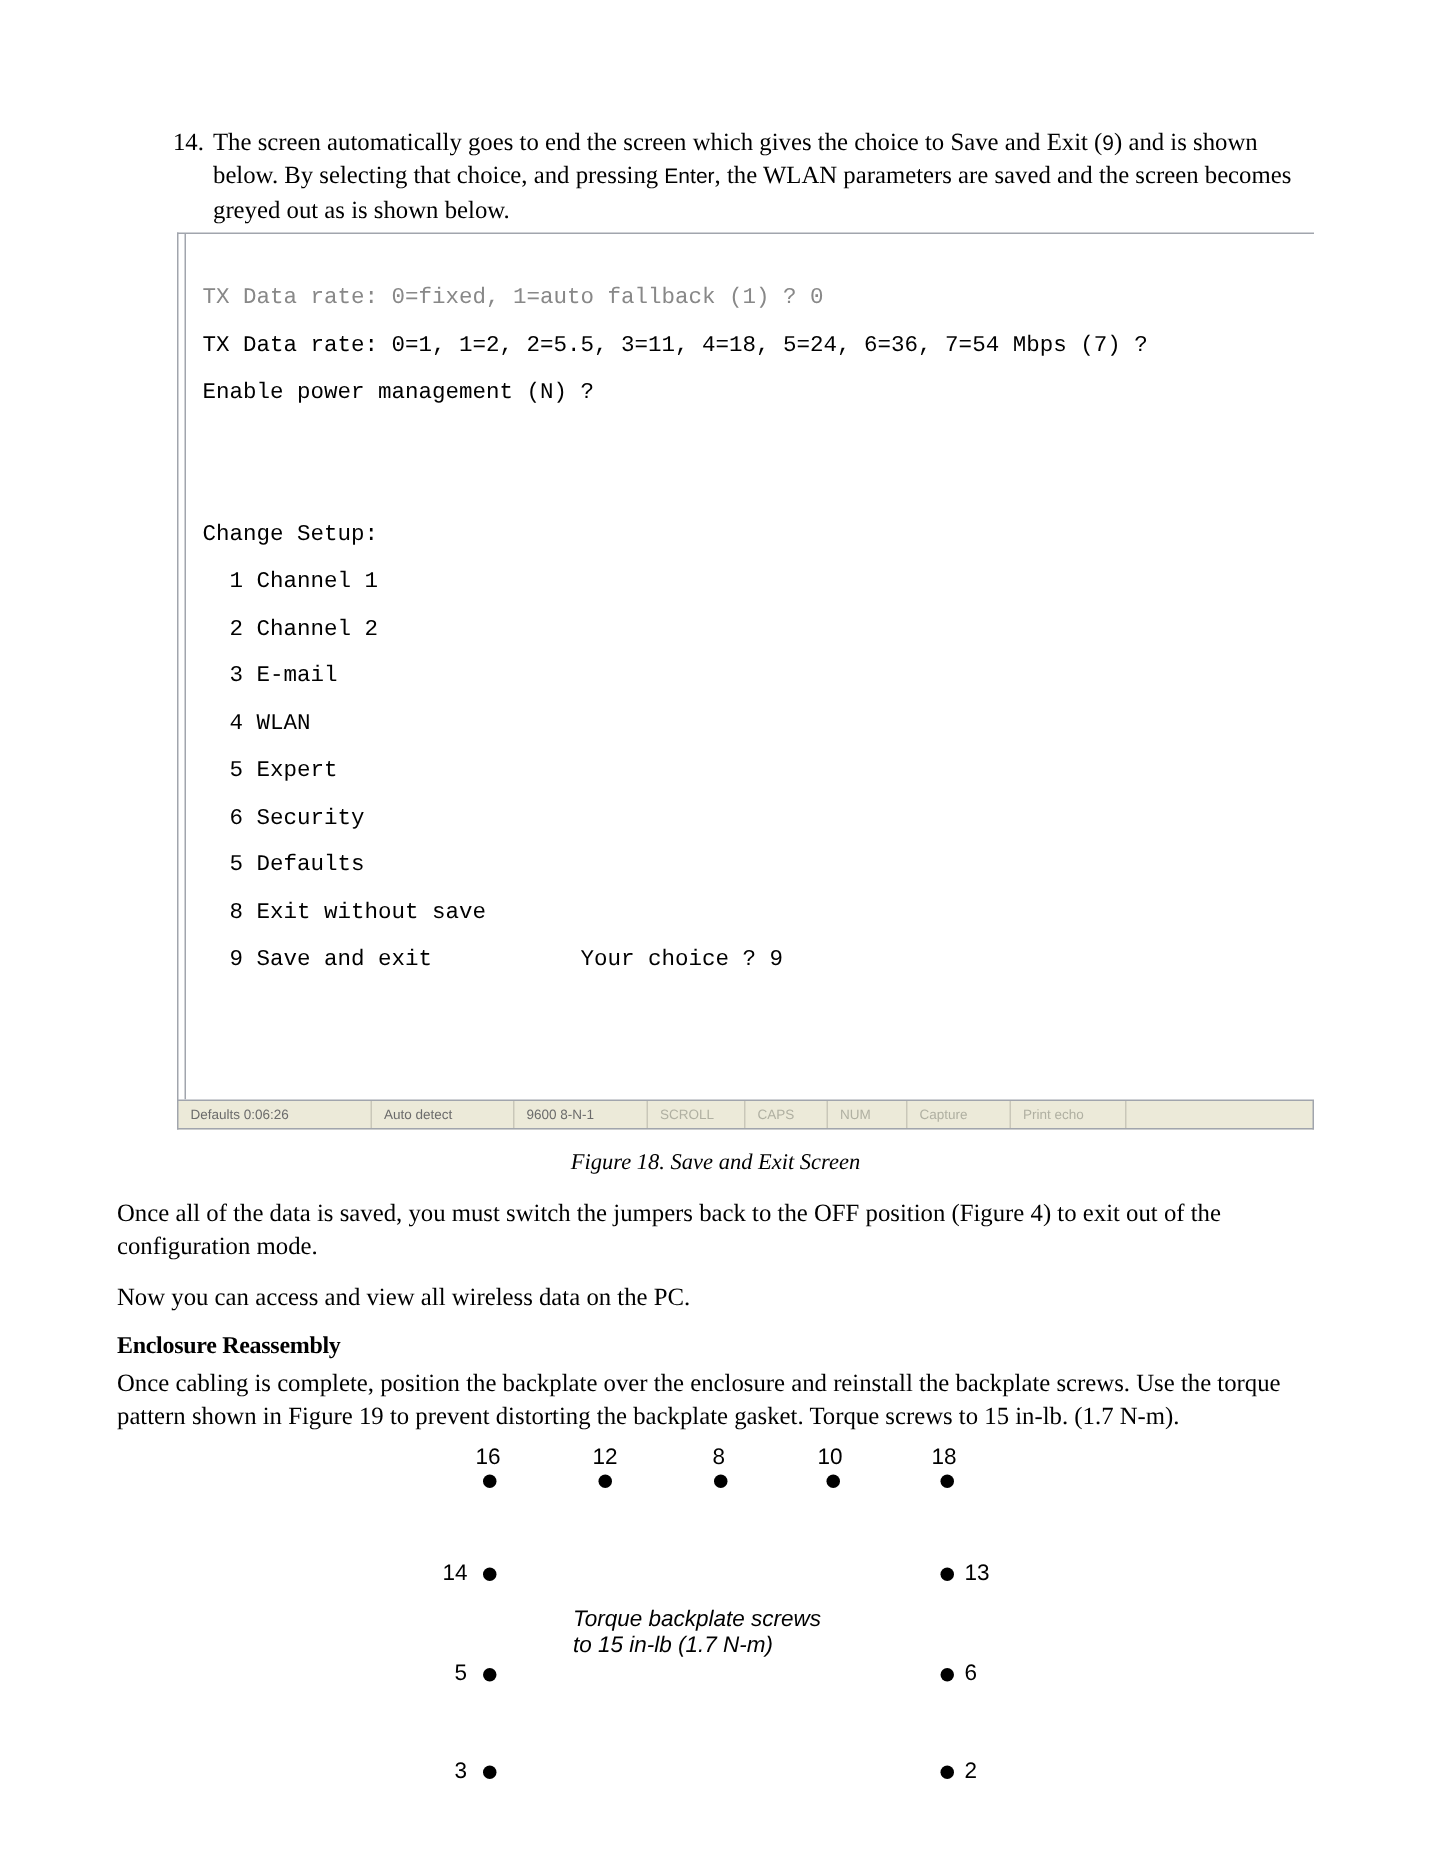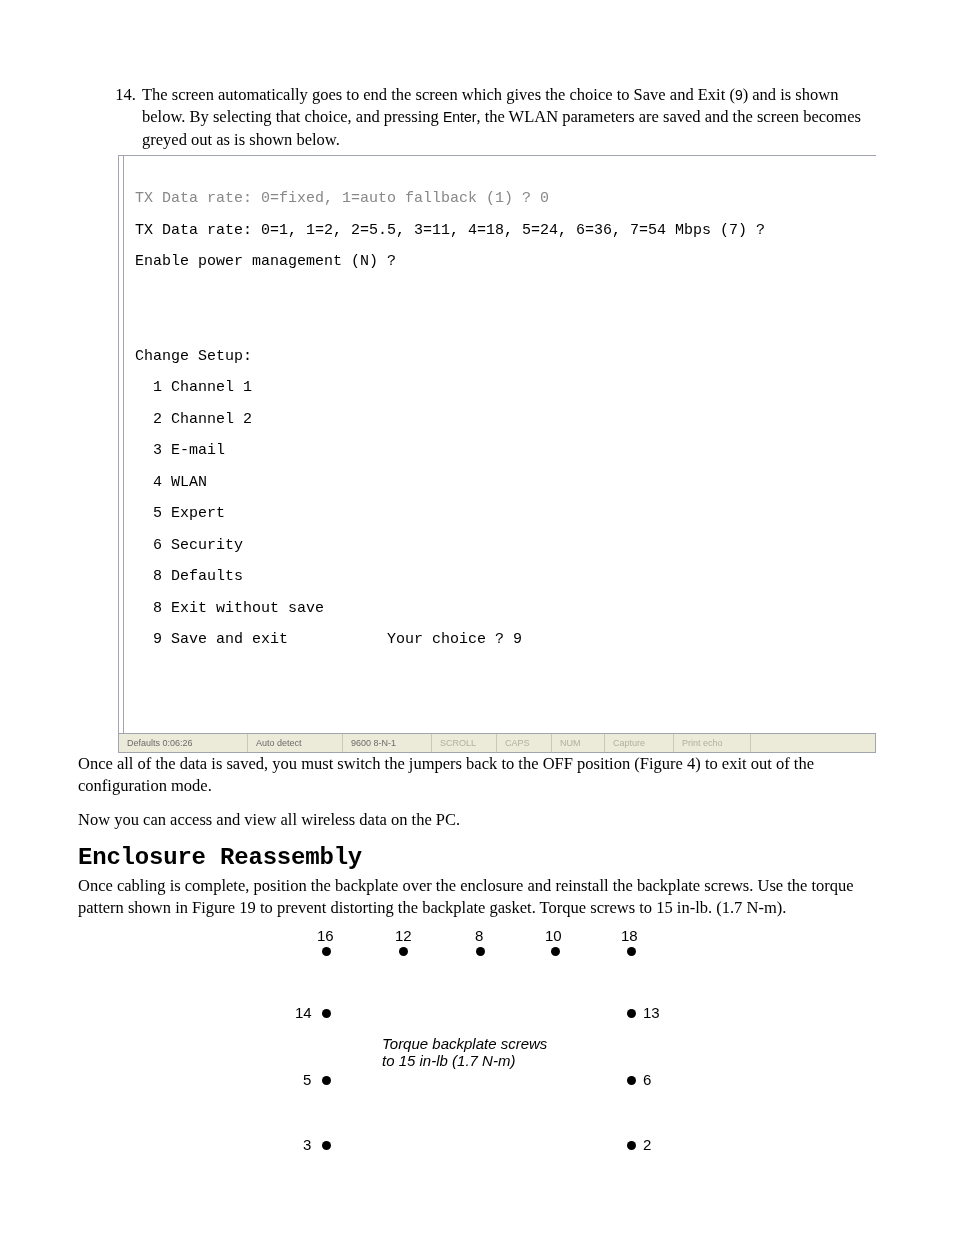--- a/index.html
+++ b/index.html
@@ -11,21 +11,21 @@
   .terminal{position:relative;border:1px solid #a1a5ad;border-right:0;background:#fff;padding:4px 6px 6px 6px;font-family:"Courier New",monospace;font-size:15px;line-height:1.05;white-space:pre;overflow:hidden}
   .terminal .inner-left{position:absolute;left:4px;top:0;bottom:0;width:4px;border-left:1px solid #a1a5ad}
   .term-text{margin-left:10px;color:#000}
   .grey-bar{font-family:"Courier New",monospace;font-size:15px;line-height:1.05;white-space:pre;color:#888;margin:0 0 0 10px}
   .statusbar{height:18px;background:#ecead9;border:1px solid #a1a5ad;border-top:0;display:flex;align-items:center;font-family:Arial,Helvetica,sans-serif;font-size:9px;color:#6b6b6b}
   .sb-cell{border-right:1px solid #c9c7b9;padding:0 8px;height:100%;display:flex;align-items:center;white-space:nowrap}
   .sb-cell.dim{color:#b0b0a2}
   .sb-cell.flex{flex:1;border-right:0}
   .fig-caption{text-align:center;font-style:italic;font-size:15px;margin:14px 0 14px 0}
   p.body{margin:0 0 12px 0;font-size:16.5px;line-height:1.35}
-  h2.section{font-family:Liberation Mono, monospace;font-weight:900;font-size:24px;margin:10px 0 4px 0;letter-spacing:-.2px}
+  h2.section{font-family:Liberation Serif, serif;font-weight:900;font-size:16px;margin:10px 0 4px 0;letter-spacing:-.2px}
   .diagram-wrap{display:flex;justify-content:center;margin-top:8px}
   .diagram-box{position:relative;width:380px;height:320px}
   .screw{width:9px;height:9px;border-radius:50%;background:#000;position:absolute}
   .lbl{position:absolute;font-family:Arial,Helvetica,sans-serif;font-size:15px;color:#000}
   .torque{position:absolute;font-family:Arial,Helvetica,sans-serif;font-style:italic;font-size:15px;text-align:left;color:#000}
 </style>
 </head>
 <body>
 
 <div class="page">
@@ -43,39 +43,40 @@
 <div class="term-text">Enable power management (N) ?</div>
 <div class="term-text"> </div>
 <div class="term-text"> </div>
 <div class="term-text">Change Setup:</div>
 <div class="term-text">  1 Channel 1</div>
 <div class="term-text">  2 Channel 2</div>
 <div class="term-text">  3 E-mail</div>
 <div class="term-text">  4 WLAN</div>
 <div class="term-text">  5 Expert</div>
 <div class="term-text">  6 Security</div>
-<div class="term-text">  8 Defaults</div>
+<div class="term-text">  5 Defaults</div>
 <div class="term-text">  8 Exit without save</div>
 <div class="term-text">  9 Save and exit           Your choice ? 9</div>
 <div class="term-text"> </div>
       
     </div>
     <div class="statusbar">
       <div class="sb-cell" style="width:112px">Defaults 0:06:26</div>
       <div class="sb-cell" style="width:78px">Auto detect</div>
       <div class="sb-cell" style="width:72px">9600 8-N-1</div>
       <div class="sb-cell dim" style="width:48px">SCROLL</div>
       <div class="sb-cell dim" style="width:38px">CAPS</div>
       <div class="sb-cell dim" style="width:36px">NUM</div>
       <div class="sb-cell dim" style="width:52px">Capture</div>
       <div class="sb-cell dim" style="width:60px">Print echo</div>
       <div class="sb-cell flex"></div>
     </div>
   </div>
 
+  <div class="fig-caption">Figure 18. Save and Exit Screen</div>
 
   <p class="body">Once all of the data is saved, you must switch the jumpers back to the OFF position (Figure 4) to exit out of the configuration mode.</p>
   <p class="body">Now you can access and view all wireless data on the PC.</p>
 
   <h2 class="section">Enclosure Reassembly</h2>
   <p class="body">Once cabling is complete, position the backplate over the enclosure and reinstall the backplate screws. Use the torque pattern shown in Figure 19 to prevent distorting the backplate gasket. Torque screws to 15 in-lb. (1.7 N-m).</p>
 
   <div class="diagram-wrap">
     <div class="diagram-box">
 

